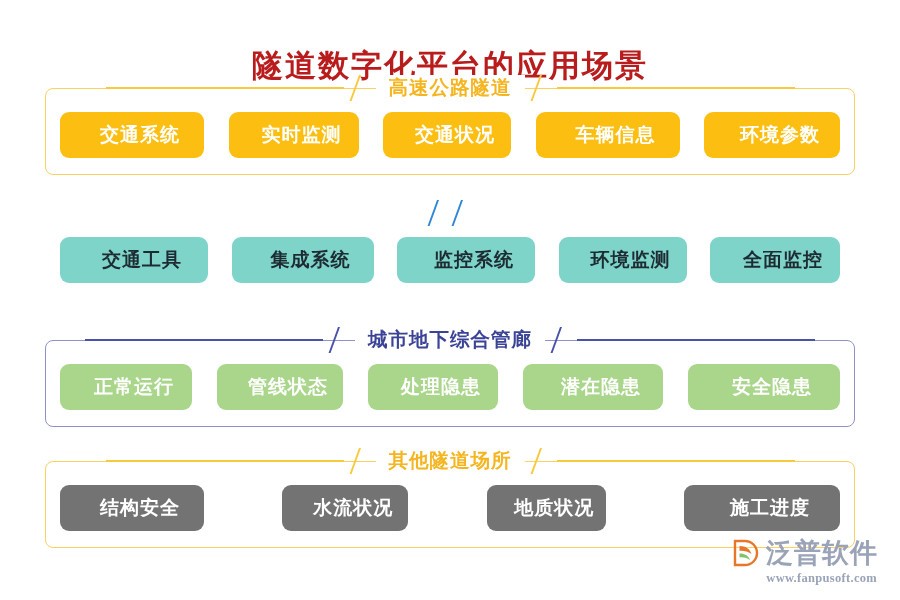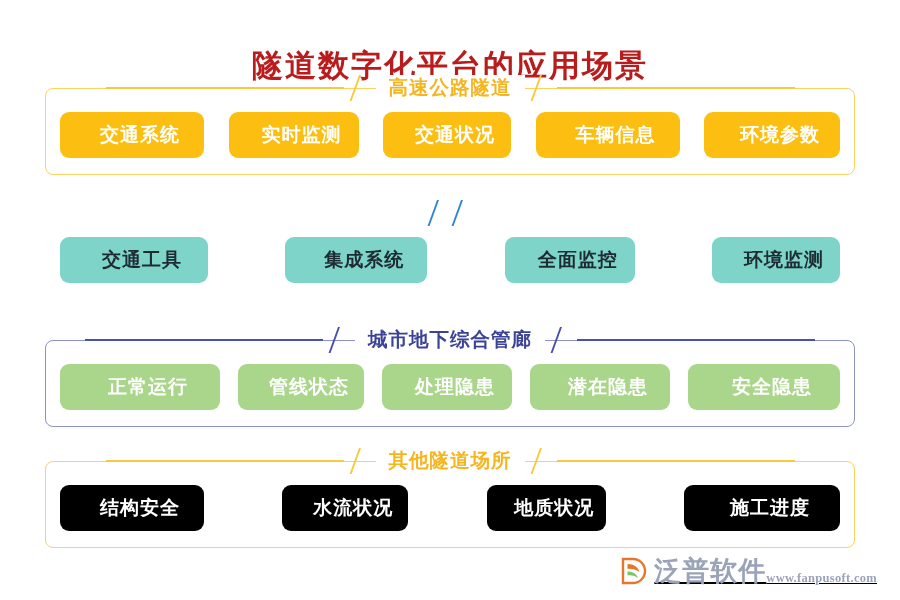--- a/index.html
+++ b/index.html
@@ -122,30 +122,30 @@
     letter-spacing: 1px;
     line-height: 1;
     padding: 13px 0 14px 16px;
     font-family: "Liberation Serif", "DejaVu Serif", serif;
     white-space: nowrap;
     box-sizing: border-box;
   }
   .chip-amber  { background: #fcbf11; color: #ffffff; }
   .chip-teal   { background: #7ed4c9; color: #1d2b33; }
   .chip-green  { background: #a9d68b; color: #ffffff; }
-  .chip-blue   { background: #000000; color: #ffffff; }
+  .chip-blue   { background: #737373; color: #ffffff; }
 
   
   .logo {
     position: absolute;
     right: 22px;
     bottom: 14px;
     display: flex;
+    flex-direction: column;
     align-items: flex-end;
-    text-decoration: underline;
   }
   .logo-top {
     display: flex;
     align-items: center;
     gap: 5px;
   }
   .logo-mark {
     width: 30px;
     height: 30px;
     position: relative;
@@ -200,39 +200,40 @@
       <div class="head-inner">
         <span class="rule hidden"></span>
         <span class="slash"></span>
         <span class="slash"></span>
         <span class="rule hidden"></span>
       </div>
     </div>
     <div class="chip-row">
       <div class="chip chip-teal" style="width:148px">交通工具</div>
       <div class="chip chip-teal" style="width:142px">集成系统</div>
+      <div class="chip chip-teal" style="width:138px">监控系统</div>
+      <div class="chip chip-teal" style="width:128px">环境监测</div>
       <div class="chip chip-teal" style="width:130px">全面监控</div>
-      <div class="chip chip-teal" style="width:128px">环境监测</div>
     </div>
   </div>
 </div>
 
 <div class="section" style="top:340px">
   <div class="section-frame frame-indigo">
     <div class="section-head theme-indigo">
       <div class="head-inner">
         <span class="rule"></span>
         <span class="slash"></span>
         <span class="head-label">城市地下综合管廊</span>
         <span class="slash"></span>
         <span class="rule"></span>
       </div>
     </div>
     <div class="chip-row">
-      <div class="chip chip-green" style="width:160px">正常运行</div>
+      <div class="chip chip-green" style="width:132px">正常运行</div>
       <div class="chip chip-green" style="width:126px">管线状态</div>
       <div class="chip chip-green" style="width:130px">处理隐患</div>
       <div class="chip chip-green" style="width:140px">潜在隐患</div>
       <div class="chip chip-green" style="width:152px">安全隐患</div>
     </div>
   </div>
 </div>
 
 <div class="section" style="top:461px">
   <div class="section-frame frame-amber">

